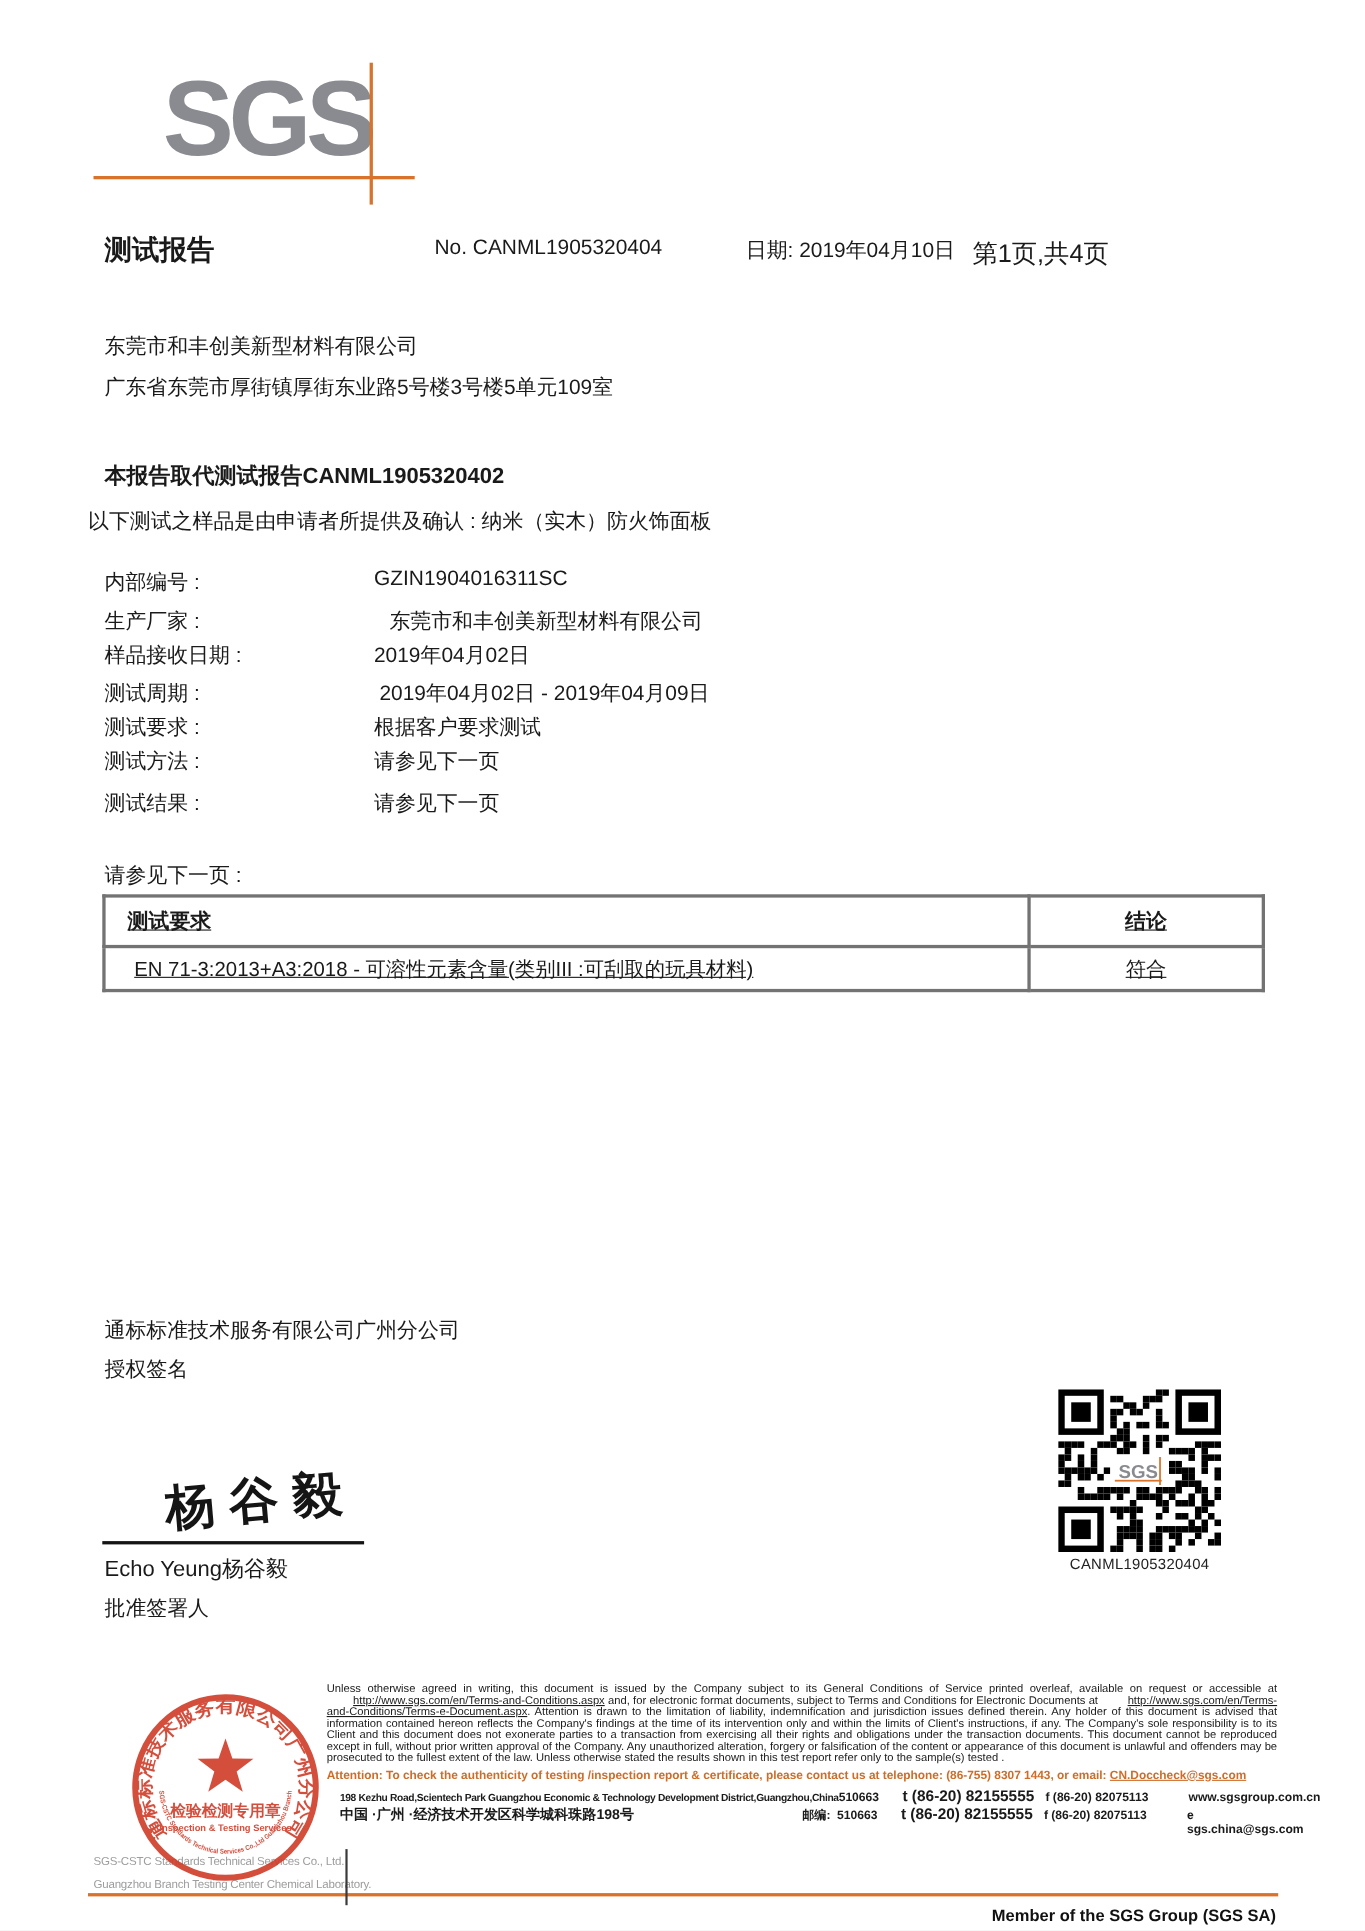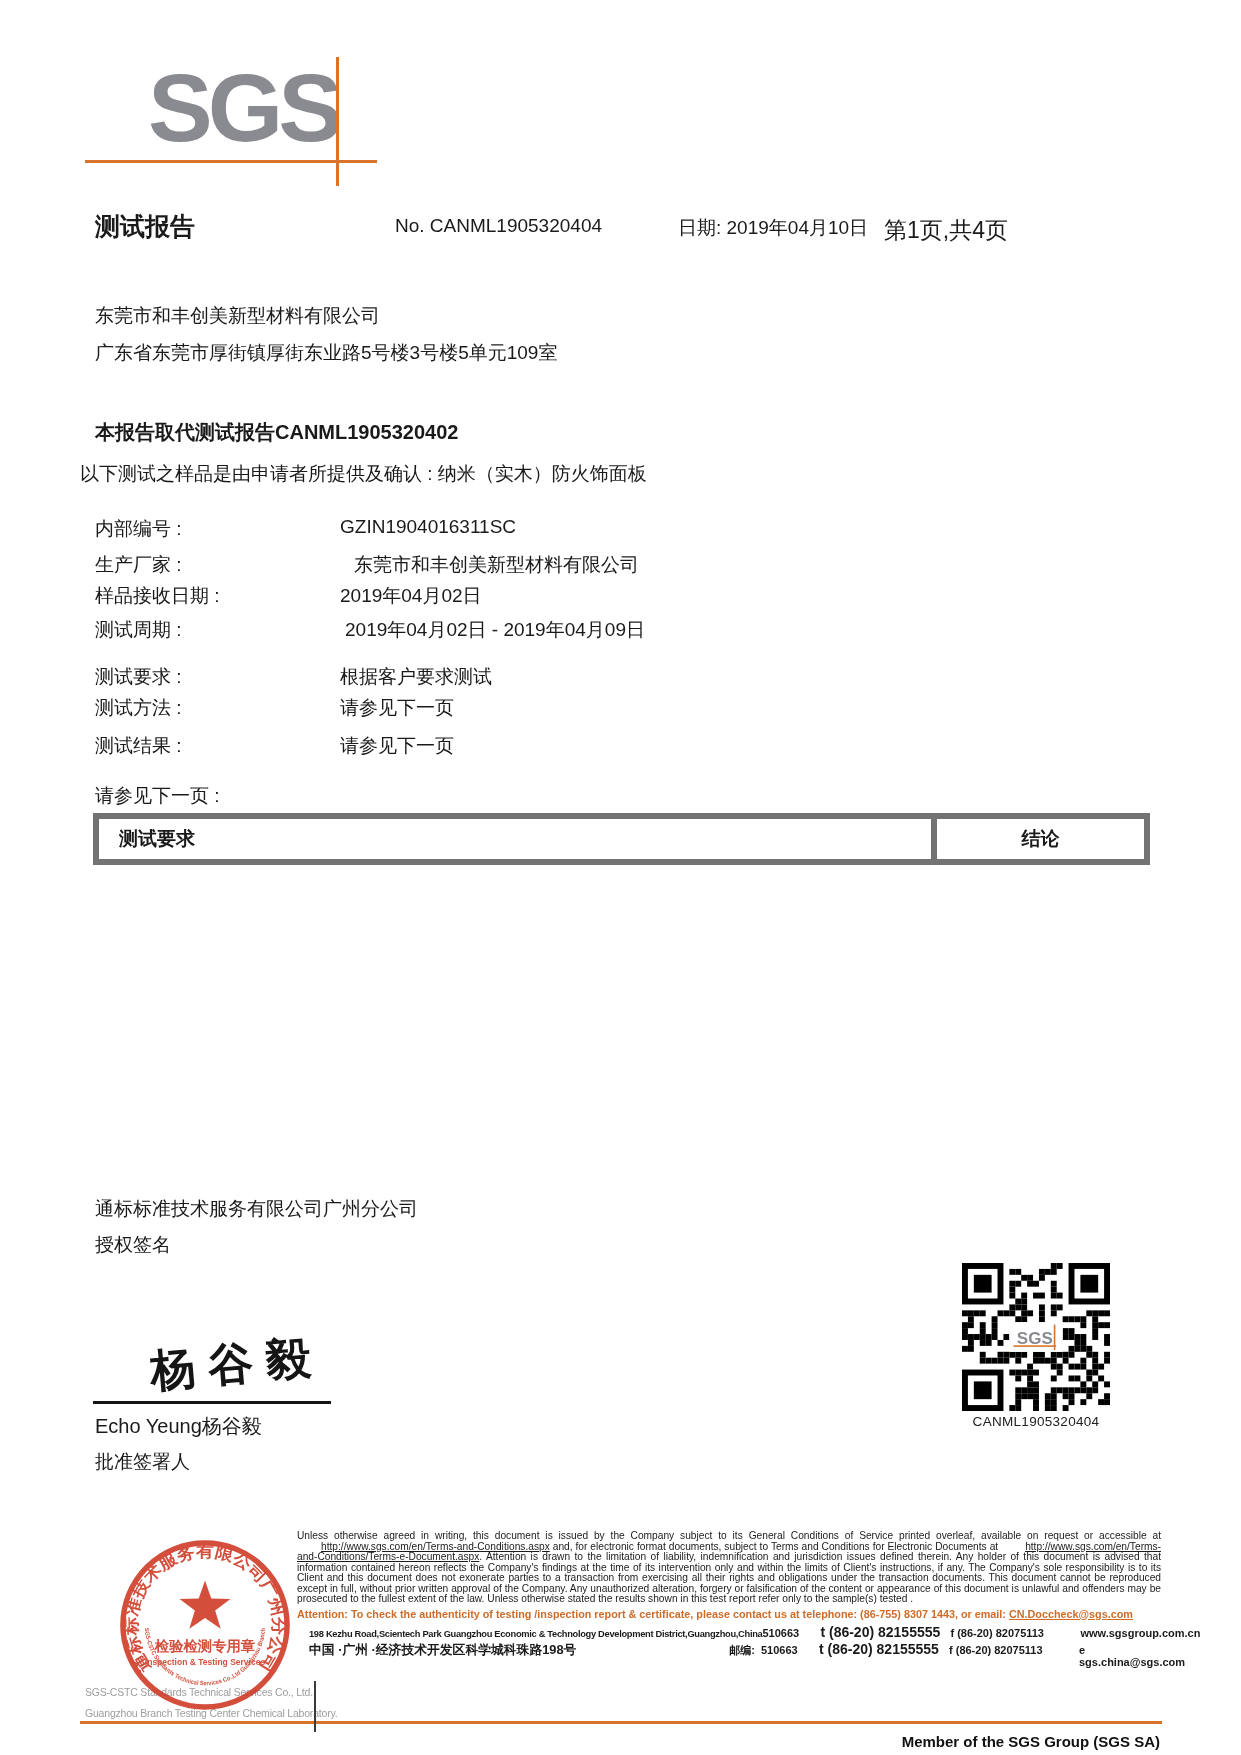--- a/index.html
+++ b/index.html
@@ -24,21 +24,21 @@
   
   .replace-line { position:absolute; left:95px; top:419px; font-size:20px; font-weight:bold; }
   .sample-line  { position:absolute; left:80px; top:461px; font-size:19px; }
   
   .fields { position:absolute; left:95px; top:505px; width:940px; }
   .field-row { display:flex; height:29px; font-size:19px; align-items:flex-start; }
   .field-label { width:245px; flex:none; }
   
   .summary-heading { position:absolute; left:95px; top:783px; font-size:19px; }
   .result-table { position:absolute; left:93px; top:813px; width:1057px; border-collapse:collapse; }
-  .result-table th, .result-table td { border:6px solid #737373; }
+  .result-table th, .result-table td { border:3px solid #737373;text-decoration:underline; }
   .result-table th { font-size:19px; font-weight:bold; }
   .result-table td { font-size:18.5px; font-weight:normal; }
   .th-req  { width:843px; text-align:left; padding-left:20px; height:46px; }
   .th-con  { width:214px; text-align:center; }
   .td-req  { padding-left:26px; height:40px; text-align:left; }
   .td-con  { text-align:center; }
   
   .sig-company { position:absolute; left:95px; top:1196px; font-size:19px; }
   .sig-label   { position:absolute; left:95px; top:1232px; font-size:19px; }
   .handwriting { position:absolute; left:150px; top:1334px; font-size:45px; font-weight:bold;
@@ -106,40 +106,44 @@
         <span style="padding-left:14px">东莞市和丰创美新型材料有限公司</span>
       </div>
     <div class="field-row" style="margin-top:2px">
         <span class="field-label">样品接收日期 :</span>
         <span>2019年04月02日</span>
       </div>
     <div class="field-row" style="margin-top:5px">
         <span class="field-label">测试周期 :</span>
         <span style="padding-left:5px">2019年04月02日 - 2019年04月09日</span>
       </div>
-    <div class="field-row" style="margin-top:18px">
+    <div class="field-row" style="margin-top:2px">
         <span class="field-label">测试要求 :</span>
         <span>根据客户要求测试</span>
       </div>
     <div class="field-row" style="margin-top:2px">
         <span class="field-label">测试方法 :</span>
         <span>请参见下一页</span>
       </div>
     <div class="field-row" style="margin-top:9px">
         <span class="field-label">测试结果 :</span>
         <span>请参见下一页</span>
       </div>
   </div>
 
   <div class="summary-heading">请参见下一页 :</div>
   <table class="result-table">
     <tbody>
         <tr>
       <th class="th-req">测试要求</th>
       <th class="th-con">结论</th>
+    </tr>
+    <tr>
+      <td class="td-req">EN 71-3:2013+A3:2018 - 可溶性元素含量(类别III :可刮取的玩具材料)</td>
+      <td class="td-con">符合</td>
     </tr>
   </tbody>
     </table>
 
   <div class="sig-company">通标标准技术服务有限公司广州分公司</div>
   <div class="sig-label">授权签名</div>
   <div class="handwriting">杨谷毅</div>
   <div class="sig-line"></div>
   <div class="sig-name">Echo Yeung杨谷毅</div>
   <div class="sig-role">批准签署人</div>

